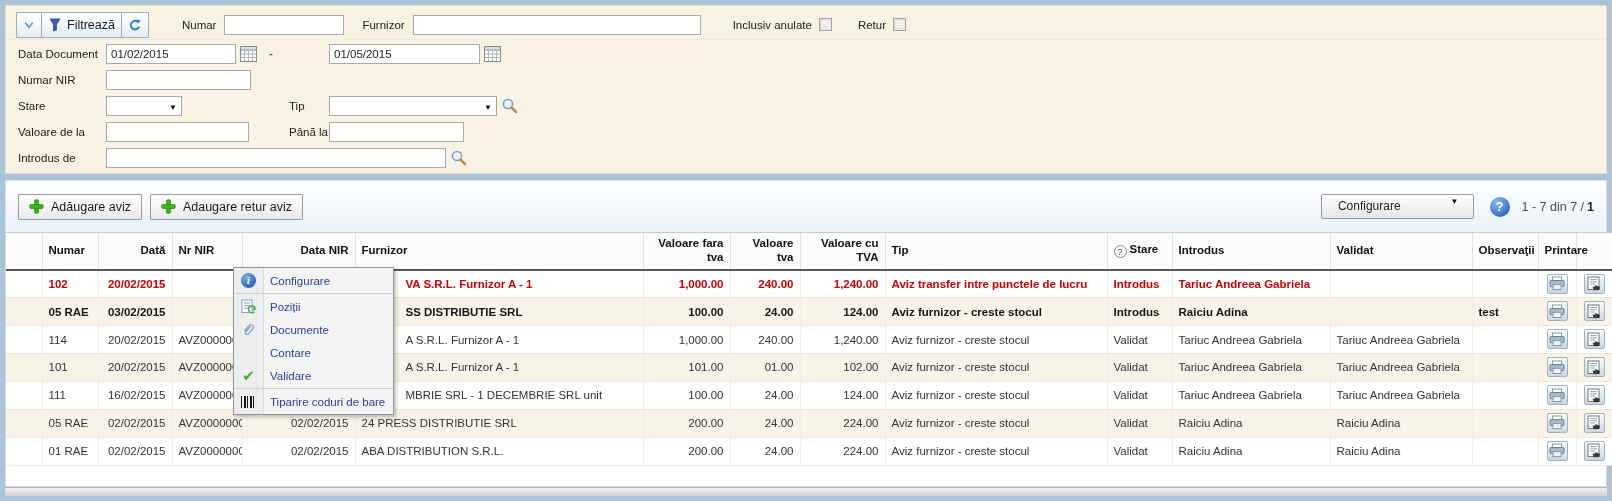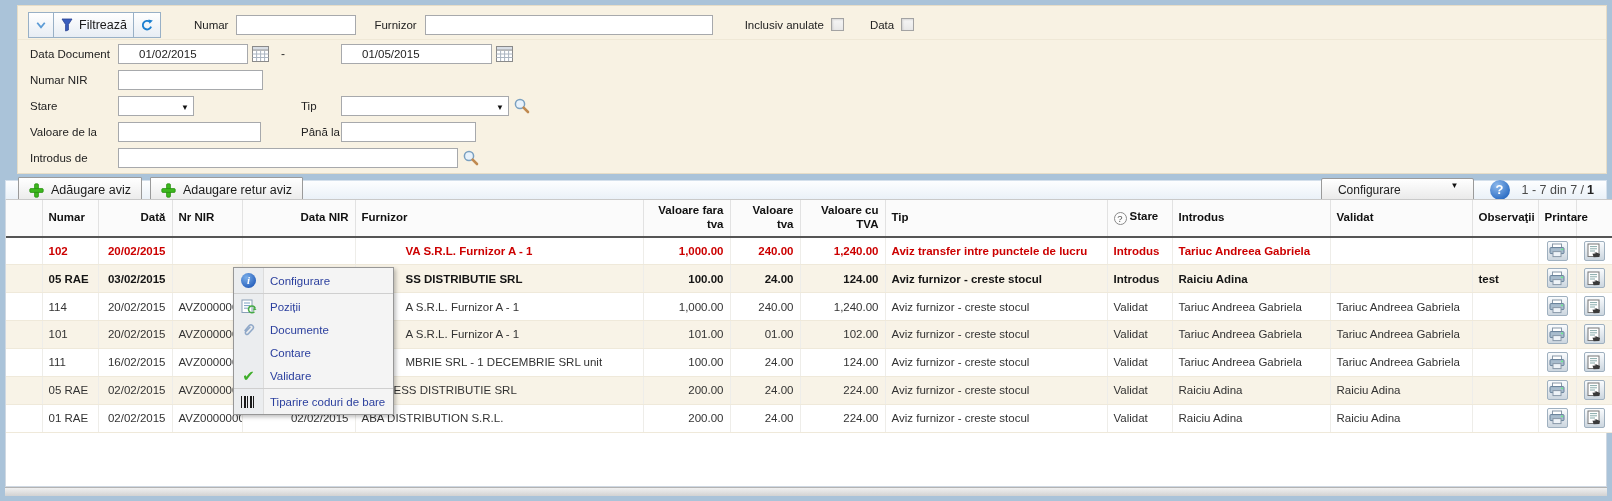--- a/index.html
+++ b/index.html
@@ -6,45 +6,45 @@
   html,body { width:1612px; height:501px; }
   body {
     font-family: "Liberation Sans", "DejaVu Sans", sans-serif;
     background:#aac3d9;
     position:relative; overflow:hidden;
     font-size:12px; color:#222;
   }
   .page { position:absolute; inset:5px; display:flex; flex-direction:column; }
 
   
-  .filter-panel { background:#f8f2e3; border:1px solid #e6ddc8; padding:4px 0 2px 0;margin-left:12px; }
+  .filter-panel { background:#f8f2e3; border:1px solid #e6ddc8; padding:4px 0 2px 0; }
   .fbar { display:flex; align-items:center; height:30px; padding:0 10px; border-bottom:1px solid #efe8d6; }
   .btn-group { display:flex; }
   .seg { display:flex; align-items:center; justify-content:center; height:26px;
          background:linear-gradient(#ffffff,#e7edf4); border:1px solid #98b0c6; margin-right:-1px;
          padding:0 6px; cursor:pointer; }
   .seg:first-child { width:26px; }
   .seg:last-child { width:28px; }
   .seg-label { margin-left:5px; font-size:12.5px; color:#1a1a1a; }
   .flabel { width:88px; font-size:11.5px; color:#222; }
   .flabel2 { width:40px; font-size:11.5px; color:#222; }
   .fbar label, .fbar .inline-label { font-size:11.5px; color:#222; }
   input.txt { height:20px; border:1px solid #a7a9ac; background:#fff; font-family:inherit;
-              font-size:11.5px; padding:0 20px; color:#222; }
+              font-size:11.5px; padding:0 4px; color:#222; }
   .frow { display:flex; align-items:center; height:25px; padding-left:12px; margin:1px 0; }
   .fzone { width:183px; display:flex; align-items:center; }
   .fakesel { height:20px; background:#fff; border:1px solid #a7a9ac; position:relative; cursor:pointer; }
   .fakesel .arr { position:absolute; right:4px; top:6px; font-size:8px; color:#111; }
   .icon-gap { margin-left:4px; display:inline-flex; align-items:center; cursor:pointer; }
   .dash { margin:0 0 0 12px; width:45px; text-align:left; color:#333; }
   .chk { width:13px; height:13px; border:1px solid #a3a3a3; background:linear-gradient(#f6f6f6,#e8e8e8);
          box-shadow:inset 1px 1px 2px rgba(0,0,0,.12); margin-left:7px; cursor:pointer; }
 
   
-  .toolbar { margin-top:6px; background:linear-gradient(#fdfeff,#eaf1f8); height:19px;
+  .toolbar { margin-top:6px; background:linear-gradient(#fdfeff,#eaf1f8); height:52px;
              display:flex; align-items:center; padding:0 12px; border:1px solid #d4e0ec; border-bottom:none; }
   .act-btn { display:flex; align-items:center; height:26px; padding:0 10px; margin-right:8px;
              background:linear-gradient(#ffffff,#e9e9e9); border:1px solid #9a9a9a; border-radius:1px;
              cursor:pointer; font-size:12.5px; color:#1a1a1a; }
   .act-btn svg { margin-right:7px; }
   .right-tools { margin-left:auto; display:flex; align-items:center; }
   .cfg-btn { height:25px; padding:0 14px 0 16px; background:linear-gradient(#ffffff,#e7e7e7);
              border:1px solid #9a9a9a; border-radius:2px; font-size:12px; color:#222;
              display:flex; align-items:flex-start; cursor:pointer;gap:44px; }
   .cfg-btn .caret { font-size:8px; margin:2px 0 0 6px; color:#111; }
@@ -120,21 +120,21 @@
             <polygon points="10.2,1.4 15.6,2.6 11.6,6.6" fill="#1b7fd0"></polygon>
           </svg>
         </div>
       </div>
       <span class="inline-label" style="margin-left:34px;">Numar</span>
       <input class="txt" style="width: 120px; margin-left: 8px;">
       <span class="inline-label" style="margin-left:18px;">Furnizor</span>
       <input class="txt" style="width: 288px; margin-left: 8px;">
       <span class="inline-label" style="margin-left:32px;">Inclusiv anulate</span>
       <div class="chk"></div>
-      <span class="inline-label" style="margin-left:26px;">Data</span>
+      <span class="inline-label" style="margin-left:26px;">Retur</span>
       <div class="chk"></div>
     </div>
 
     <div class="frow">
       <span class="flabel">Data Document</span>
       <div class="fzone">
         <input class="txt" style="width: 130px;" value="01/02/2015">
         <span class="icon-gap">
           <svg width="17" height="16" viewBox="0 0 17 16">
               <rect x="0.5" y="0.5" width="16" height="15" fill="#fff" stroke="#8a8a8a"></rect>

